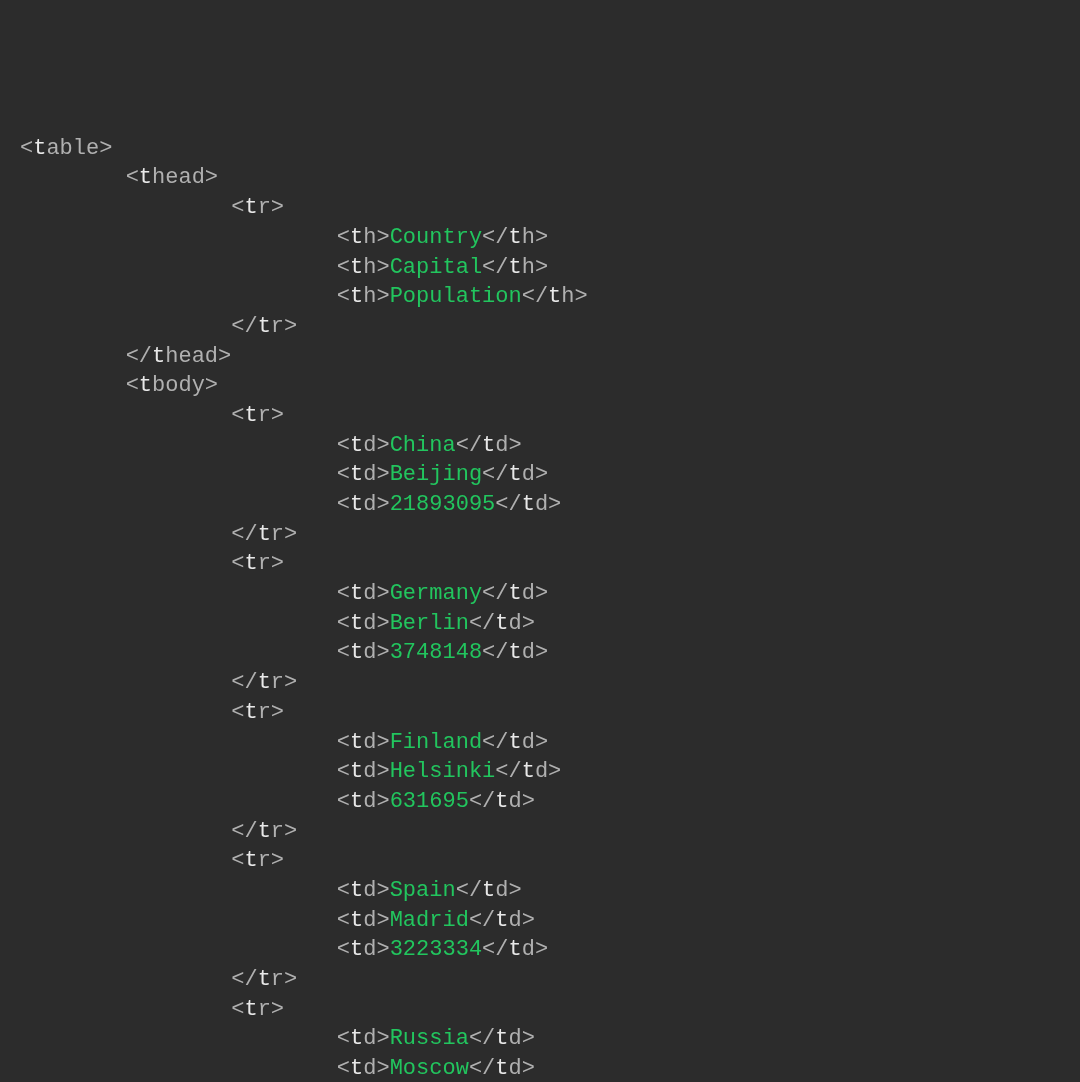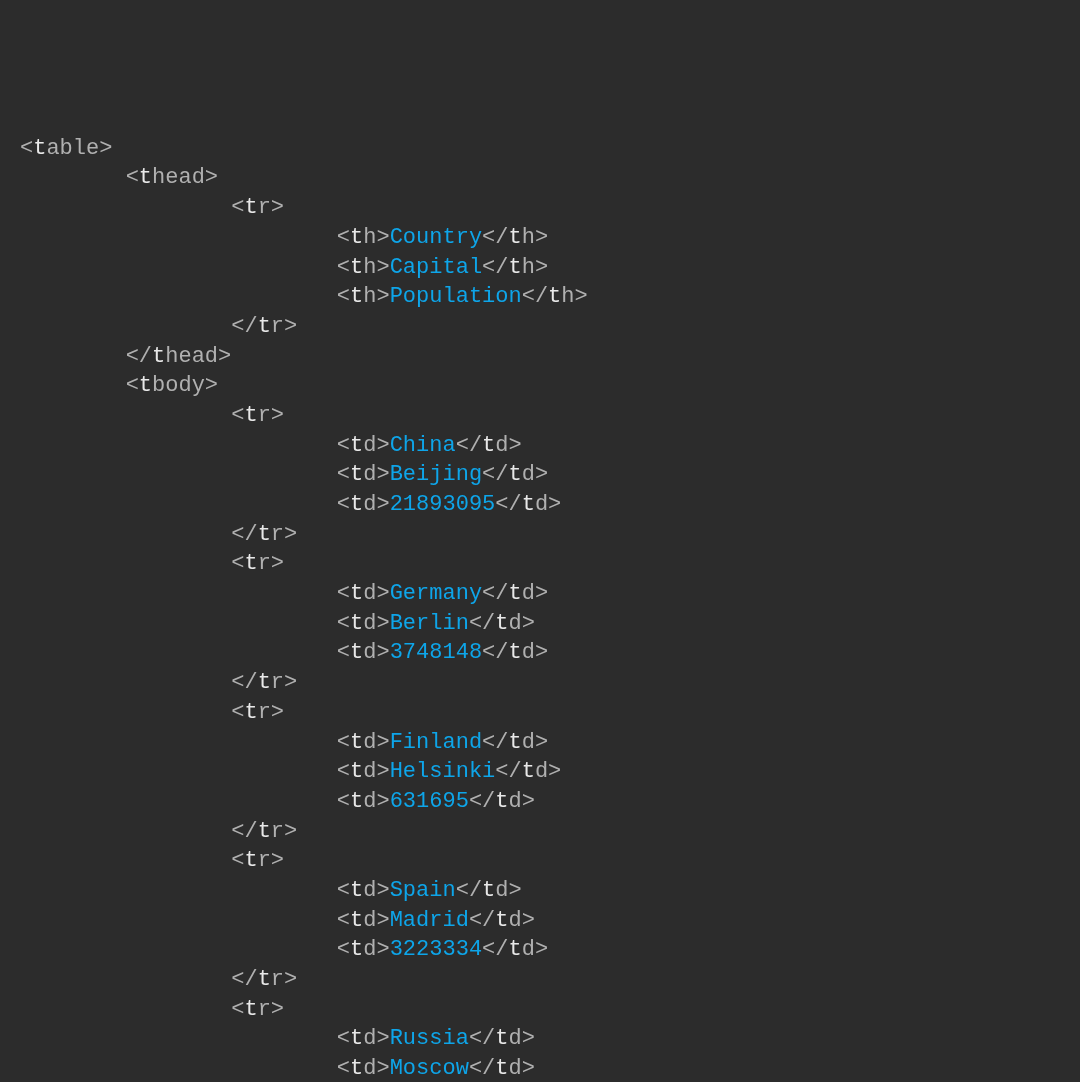--- a/index.html
+++ b/index.html
@@ -19,21 +19,21 @@
     .code-container {
       display: block;
     }
     .tag {
       color: #b0b0b0;
     }
     .bright {
       color: #e8e8e8;
     }
     .content {
-      color: #0ea5e9;
+      color: #22c55e;
     }
     .line {
       display: block;
     }
   </style>
 </head>
 <body>
 
 
 

